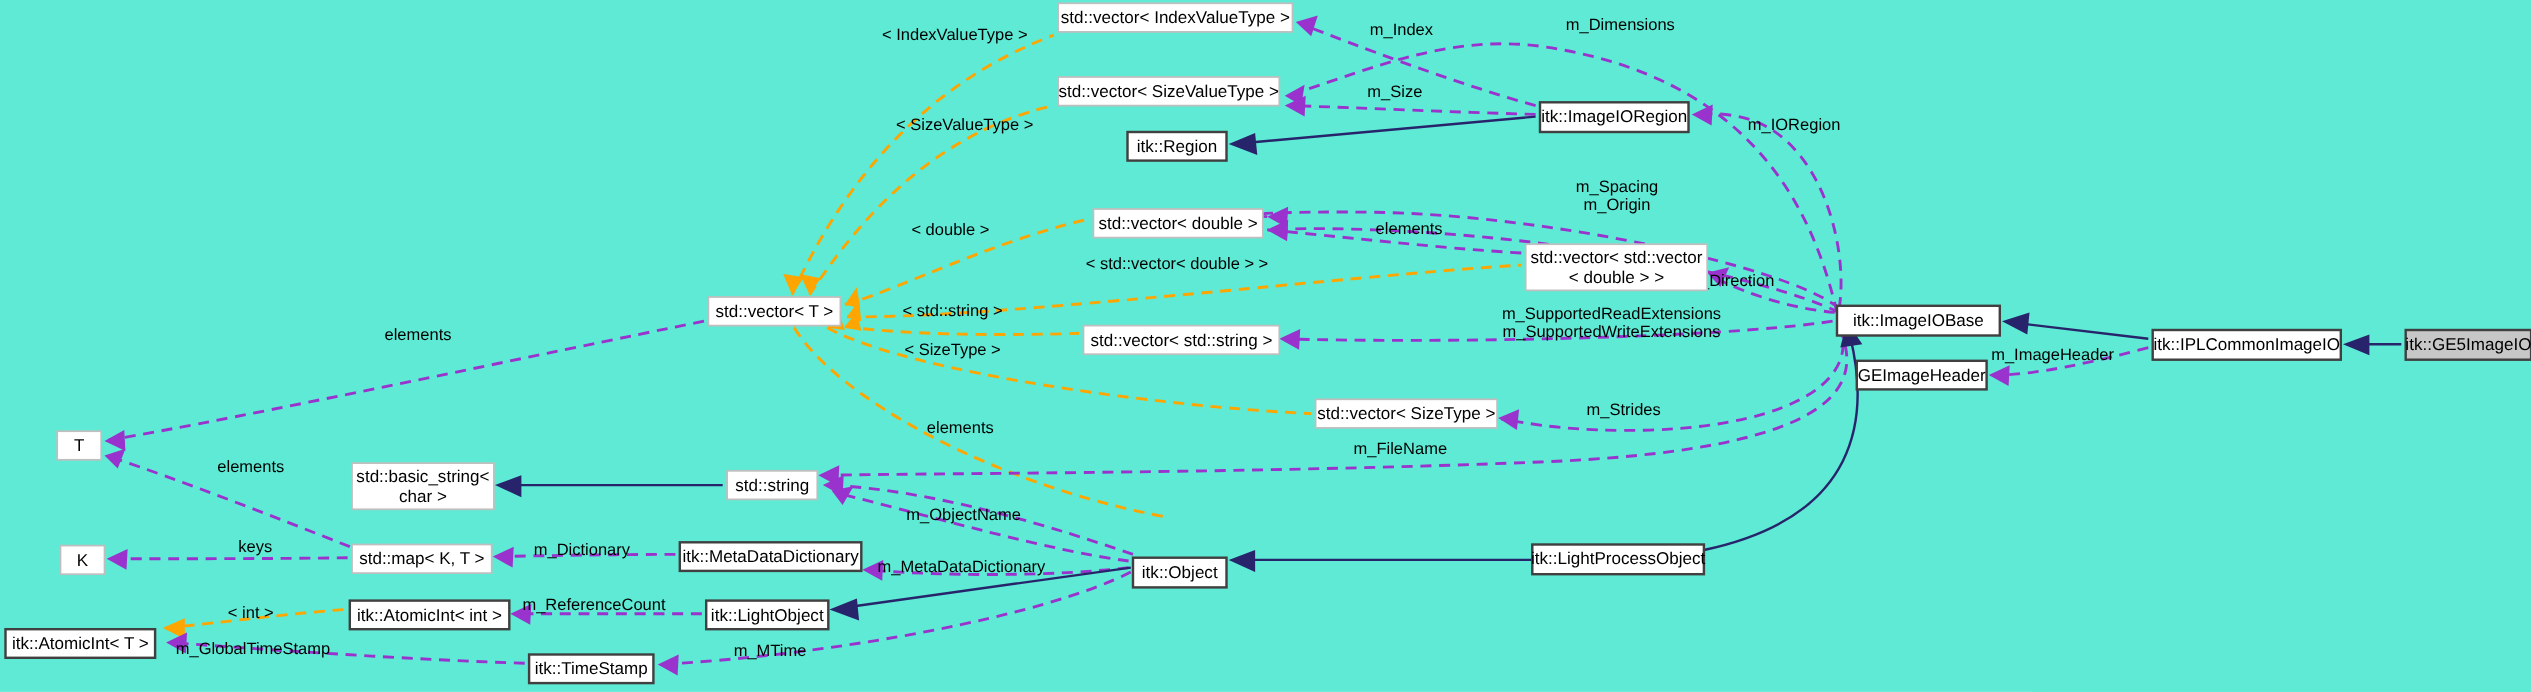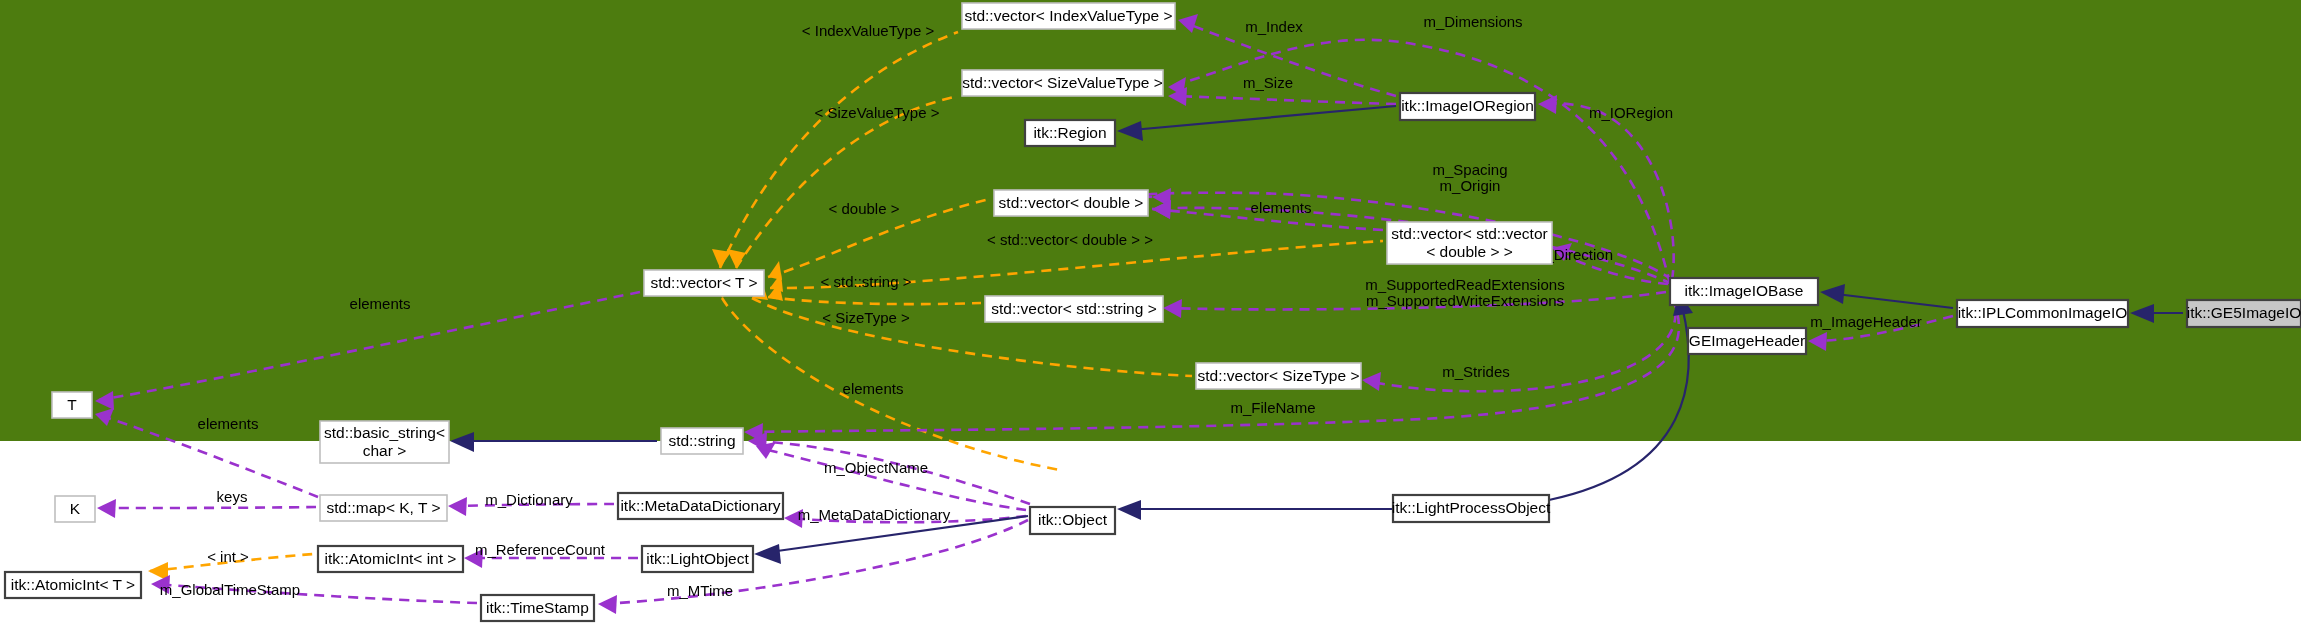--- a/index.html
+++ b/index.html
@@ -9,22 +9,22 @@
   }
   body {
     width: 2301px;
     height: 629px;
     font-family: "Liberation Sans", sans-serif;
     overflow: hidden;
   }
   #diagram-root {
     position: relative;
     width: 2301px;
-    height: 441px;
-    background: #4d7c0f;
+    height: 629px;
+    background: #5eead4;
   }
   svg#graph {
     position: absolute;
     left: 0;
     top: 0;
     width: 2301px;
     height: 629px;
     display: block;
   }
   .node-plain {

